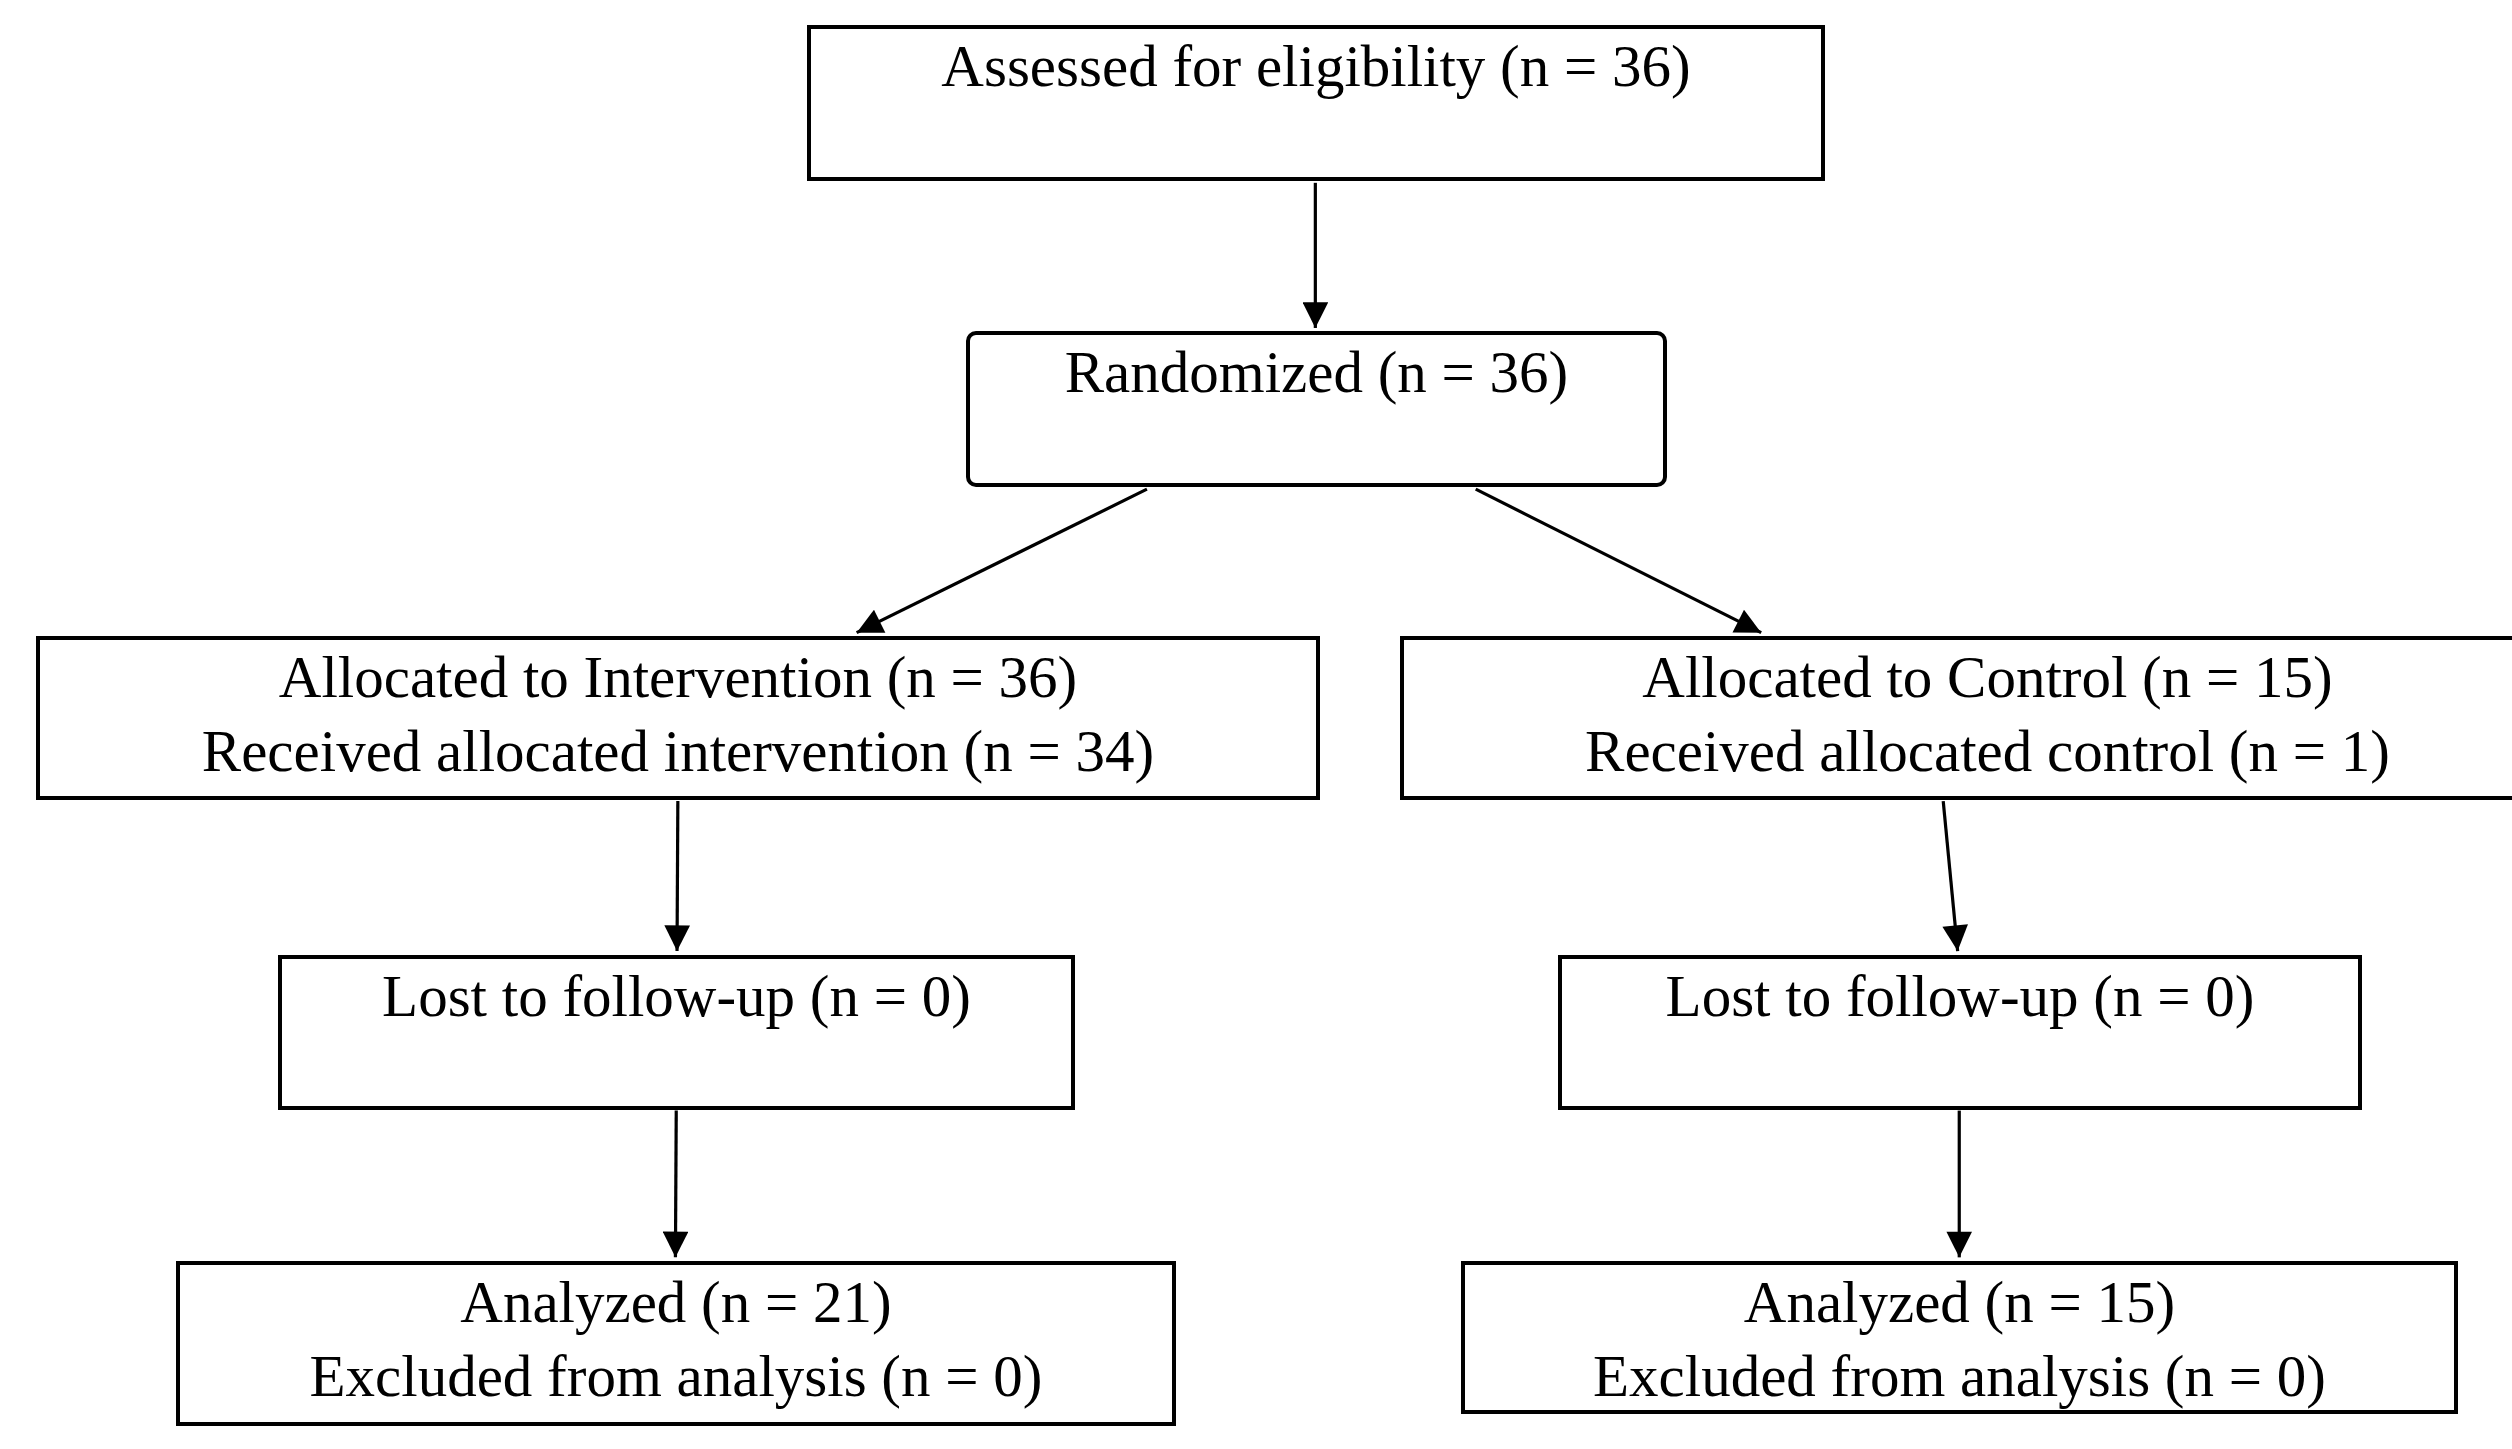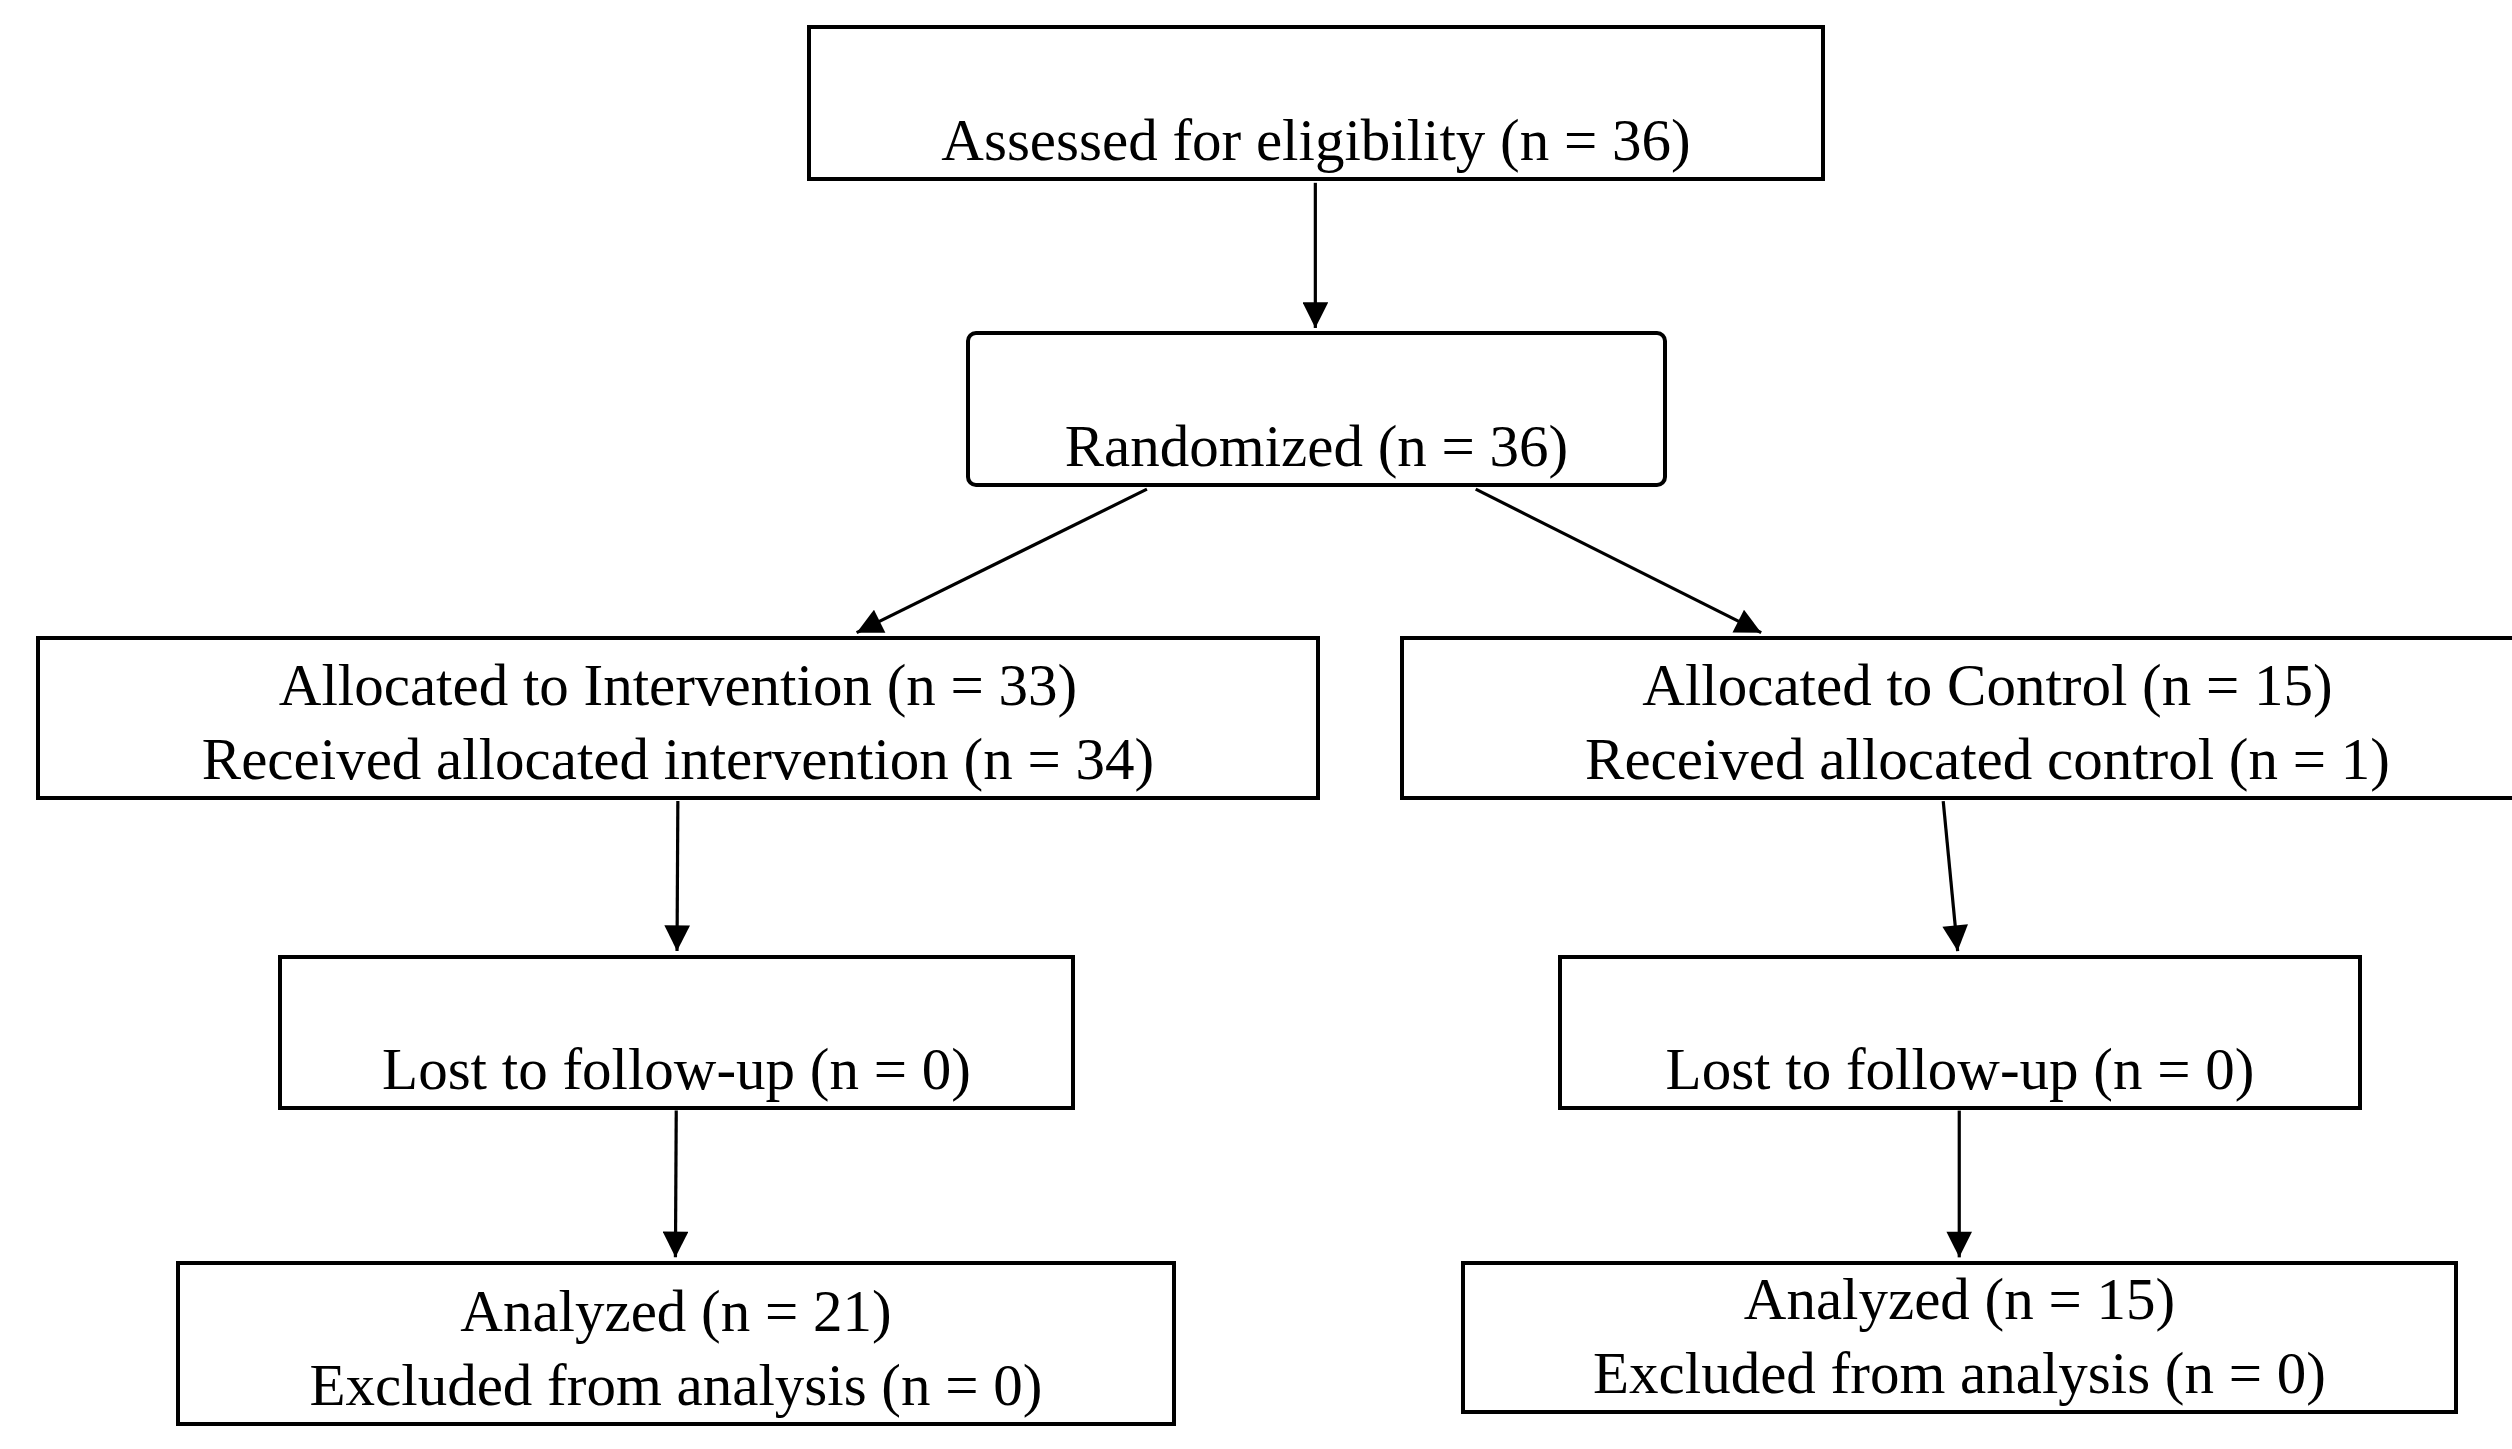--- a/index.html
+++ b/index.html
@@ -32,21 +32,21 @@
   }
   .node {
     position: absolute;
     box-sizing: border-box;
     background: var(--box-fill, #ffffff);
     border: 4px solid var(--box-border, #000000);
     color: var(--text, #000000);
     display: flex;
     flex-direction: column;
     align-items: center;
-    justify-content: flex-end;
+    justify-content: flex-start;
     text-align: center;
     font-size: 59px;
     line-height: 74px;
     white-space: nowrap;
   }
   .node .nline {
     display: block;
   }
 </style>
 </head>
@@ -71,21 +71,21 @@
 
   <div class="node" style="left:807px; top:25px; width:1018px; height:156px;">
     <span class="nline">Assessed for eligibility (n = 36)</span>
   </div>
 
   <div class="node" style="left:966px; top:331px; width:701px; height:156px;border-radius:10px;">
     <span class="nline">Randomized (n = 36)</span>
   </div>
 
   <div class="node" style="left:36px; top:636px; width:1284px; height:164px;">
-    <span class="nline">Allocated to Intervention (n = 33)</span>
+    <span class="nline">Allocated to Intervention (n = 36)</span>
     <span class="nline">Received allocated intervention (n = 34)</span>
   </div>
 
   <div class="node" style="left:1400px; top:636px; width:1175px; height:164px;">
     <span class="nline">Allocated to Control (n = 15)</span>
     <span class="nline">Received allocated control (n = 1)</span>
   </div>
 
   <div class="node" style="left:278px; top:955px; width:797px; height:155px;">
     <span class="nline">Lost to follow-up (n = 0)</span>

